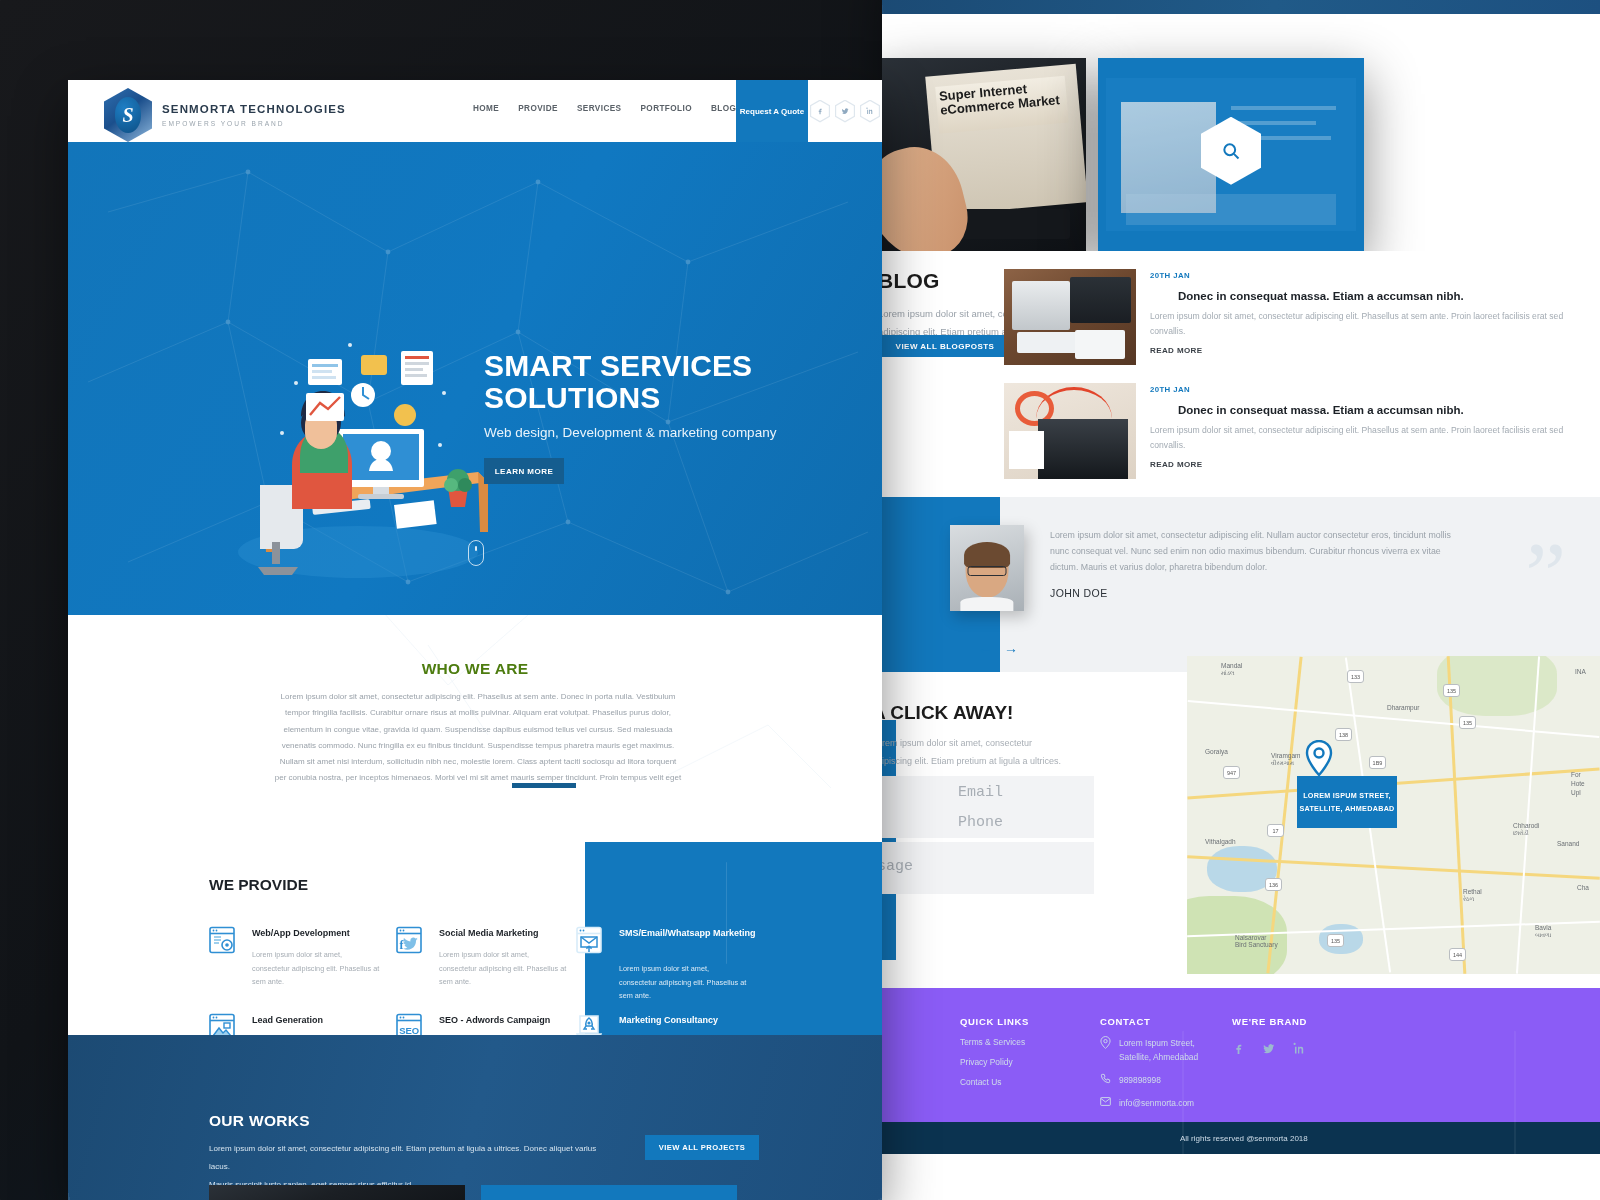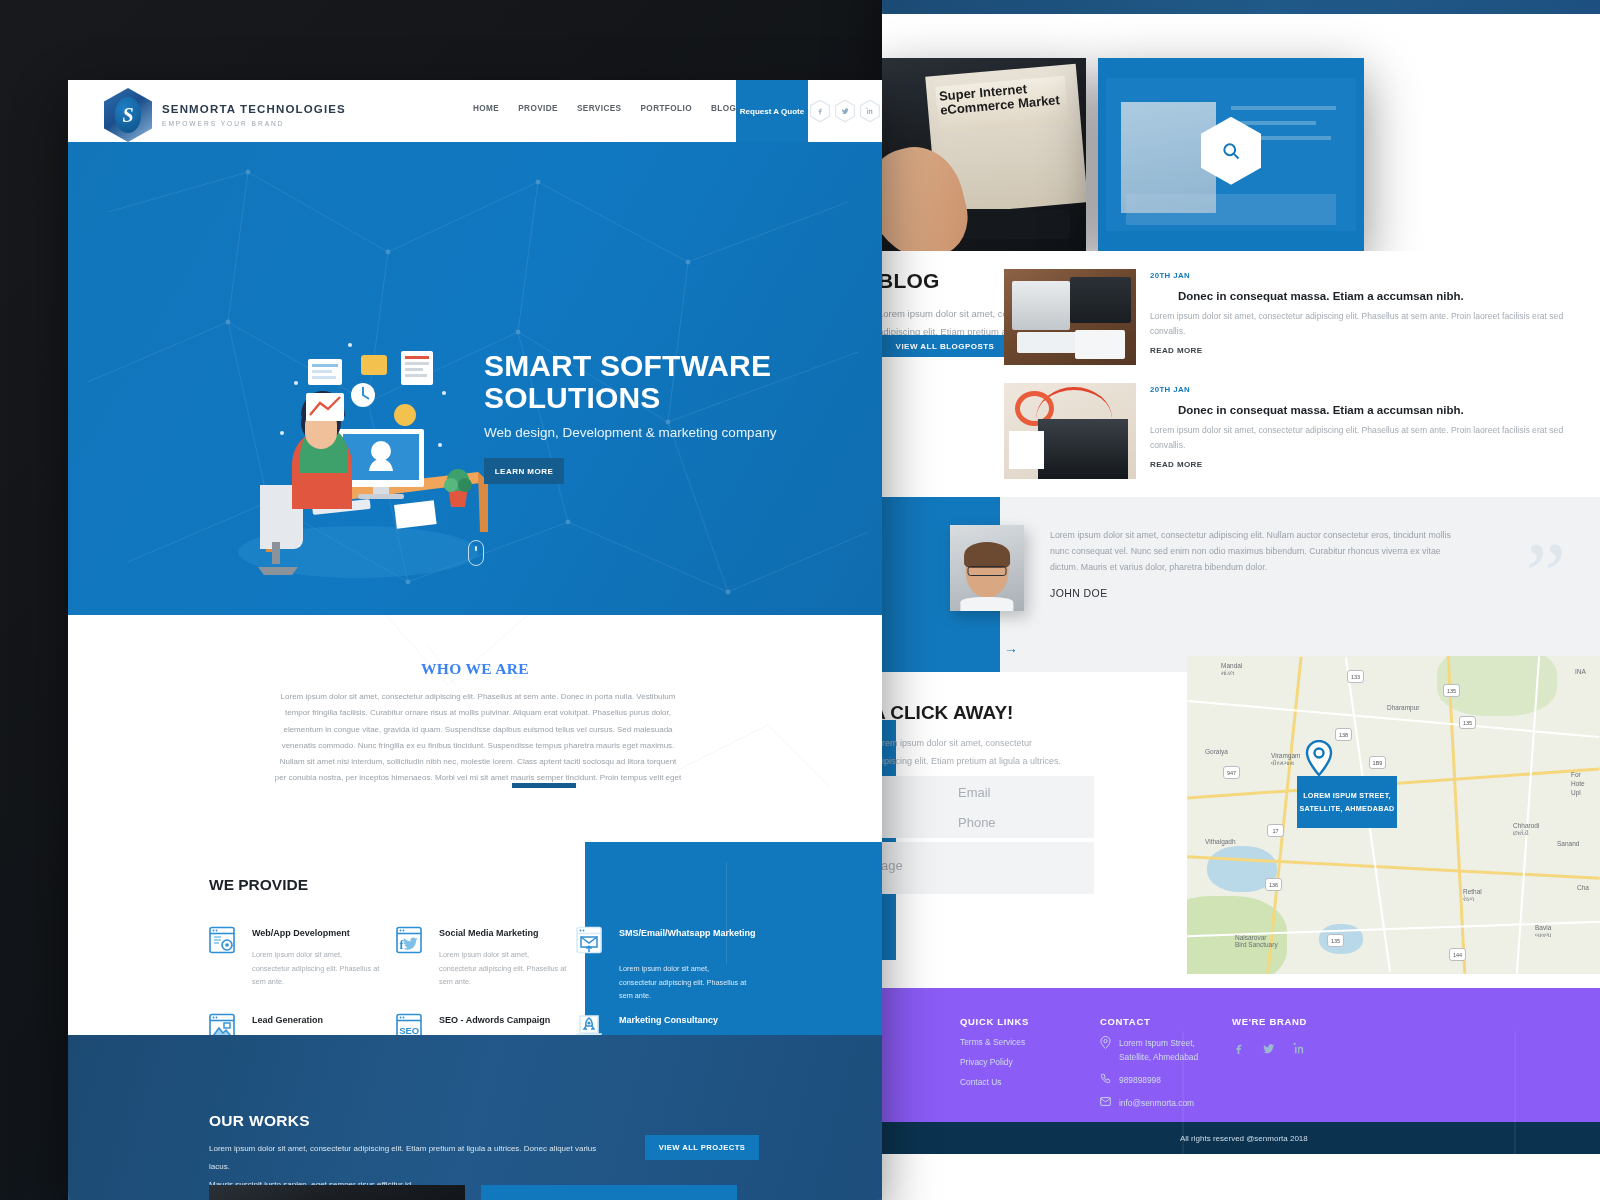--- a/index.html
+++ b/index.html
@@ -115,21 +115,21 @@
     display:flex;align-items:center;justify-content:center;}
   #testi-prev{left:92px;} #testi-next{left:118px;}
   #quote-mark{position:absolute;right:34px;top:50px;font-size:92px;color:#dfe6ec;
     font-family:"Liberation Serif",serif;line-height:.6;}
 
   #contact-section{position:absolute;left:0;top:718px;width:718px;height:316px;background:#fff;}
   #contact-blue{position:absolute;left:0;top:48px;width:14px;height:240px;background:#1278bd;}
   #contact-title{position:absolute;left:-10px;top:30px;font-size:19px;font-weight:800;color:#1c1c1c;}
   #contact-sub{position:absolute;left:-10px;top:62px;width:190px;font-size:9px;color:#a8aeb5;line-height:18px;}
   .c-field{position:absolute;background:#f2f3f5;}
-  .c-field span{position:absolute;left:12px;top:50%;transform:translateY(-50%);font-size:13px;color:#a8aeb5;}
+  .c-field span{position:absolute;left:12px;top:50%;transform:translateY(-50%);font-size:15px;color:#a8aeb5;font-family:Liberation Mono, monospace;}
   #map{position:absolute;left:305px;top:-16px;width:413px;height:318px;background:#eef0e6;overflow:hidden;}
   .mapbits{position:absolute;inset:0;}
   .road{position:absolute;background:#f5d77e;}
   .road-w{position:absolute;background:#fff;}
   .green{position:absolute;background:#cfe3b4;border-radius:40%;}
   .water{position:absolute;background:#b9d8e8;border-radius:46%;}
   .mlabel{position:absolute;font-size:6.5px;color:#6a6f74;}
   .shield{position:absolute;width:15px;height:11px;background:#fff;border:1px solid #b9bdc1;
     border-radius:3px;font-size:5.5px;color:#555;display:flex;align-items:center;justify-content:center;}
   #map-pin{position:absolute;left:118px;top:84px;width:28px;height:36px;}
@@ -187,21 +187,21 @@
   #hero-sub{position:absolute;left:416px;top:283px;font-size:13.5px;color:#eaf4fb;font-weight:400;}
   #learn-more{position:absolute;left:416px;top:316px;width:80px;height:26px;background:#155d8f;font-size:8px;}
   #hero-illus{position:absolute;left:140px;top:195px;width:290px;height:250px;}
   #scroll-mouse{position:absolute;left:400px;top:398px;width:14px;height:24px;
     border:1.4px solid rgba(255,255,255,.75);border-radius:8px;}
   #scroll-mouse::after{content:"";position:absolute;left:50%;top:5px;transform:translateX(-50%);
     width:2px;height:5px;background:rgba(255,255,255,.85);border-radius:1px;}
 
   #who-section{position:absolute;left:0;top:535px;width:814px;height:213px;background:#fff;overflow:hidden;}
   #who-title{position:absolute;left:0;right:0;top:45px;text-align:center;font-size:15.5px;
-    font-weight:800;color:#3b82f6;letter-spacing:.02em;font-family:Liberation Serif, serif;}
+    font-weight:800;color:#4d7c0f;letter-spacing:.02em;}
   #who-body{position:absolute;left:205px;width:410px;top:74px;text-align:center;
     font-size:8px;color:#9aa2aa;line-height:16.3px;}
   #who-readmore{position:absolute;left:444px;top:168px;width:64px;height:20px;background:#155d8f;font-size:7px;}
 
   #provide-section{position:absolute;left:0;top:708px;width:814px;height:310px;background:#fff;}
   #provide-title{position:absolute;left:141px;top:88px;font-size:15.5px;font-weight:800;color:#1c2127;}
   .svc{position:absolute;width:176px;}
   .svc .ic{position:absolute;left:0;top:0;width:26px;height:28px;}
   .svc .t{position:absolute;left:43px;top:0;font-size:9px;font-weight:700;color:#1c2127;line-height:14px;width:140px;}
   .svc .d{position:absolute;left:43px;width:128px;font-size:7.3px;color:#a6adb4;line-height:13.6px;}
@@ -595,21 +595,21 @@
       <g fill="#ffffff" opacity=".85">
         <circle cx="88" cy="46" r="2"></circle>
           <circle cx="142" cy="8" r="2"></circle>
         <circle cx="236" cy="56" r="2"></circle>
           <circle cx="74" cy="96" r="2"></circle>
         <circle cx="232" cy="108" r="2"></circle>
       </g>
     </svg>
 
     <div id="hero-title">
-      <div>SMART SOFTWARE</div>
+      <div>SMART SERVICES</div>
       <div>SOLUTIONS</div>
     </div>
     <div id="hero-sub">Web design, Development &amp; marketing company</div>
     <div class="btn" id="learn-more">LEARN MORE</div>
     <div id="scroll-mouse"></div>
   </div>
 
   <div id="who-section">
     <svg style="position:absolute;inset:0;opacity:.35;" viewBox="0 0 814 213" preserveAspectRatio="none">
       <g stroke="#cfe0ee" stroke-width="0.7" fill="none">

